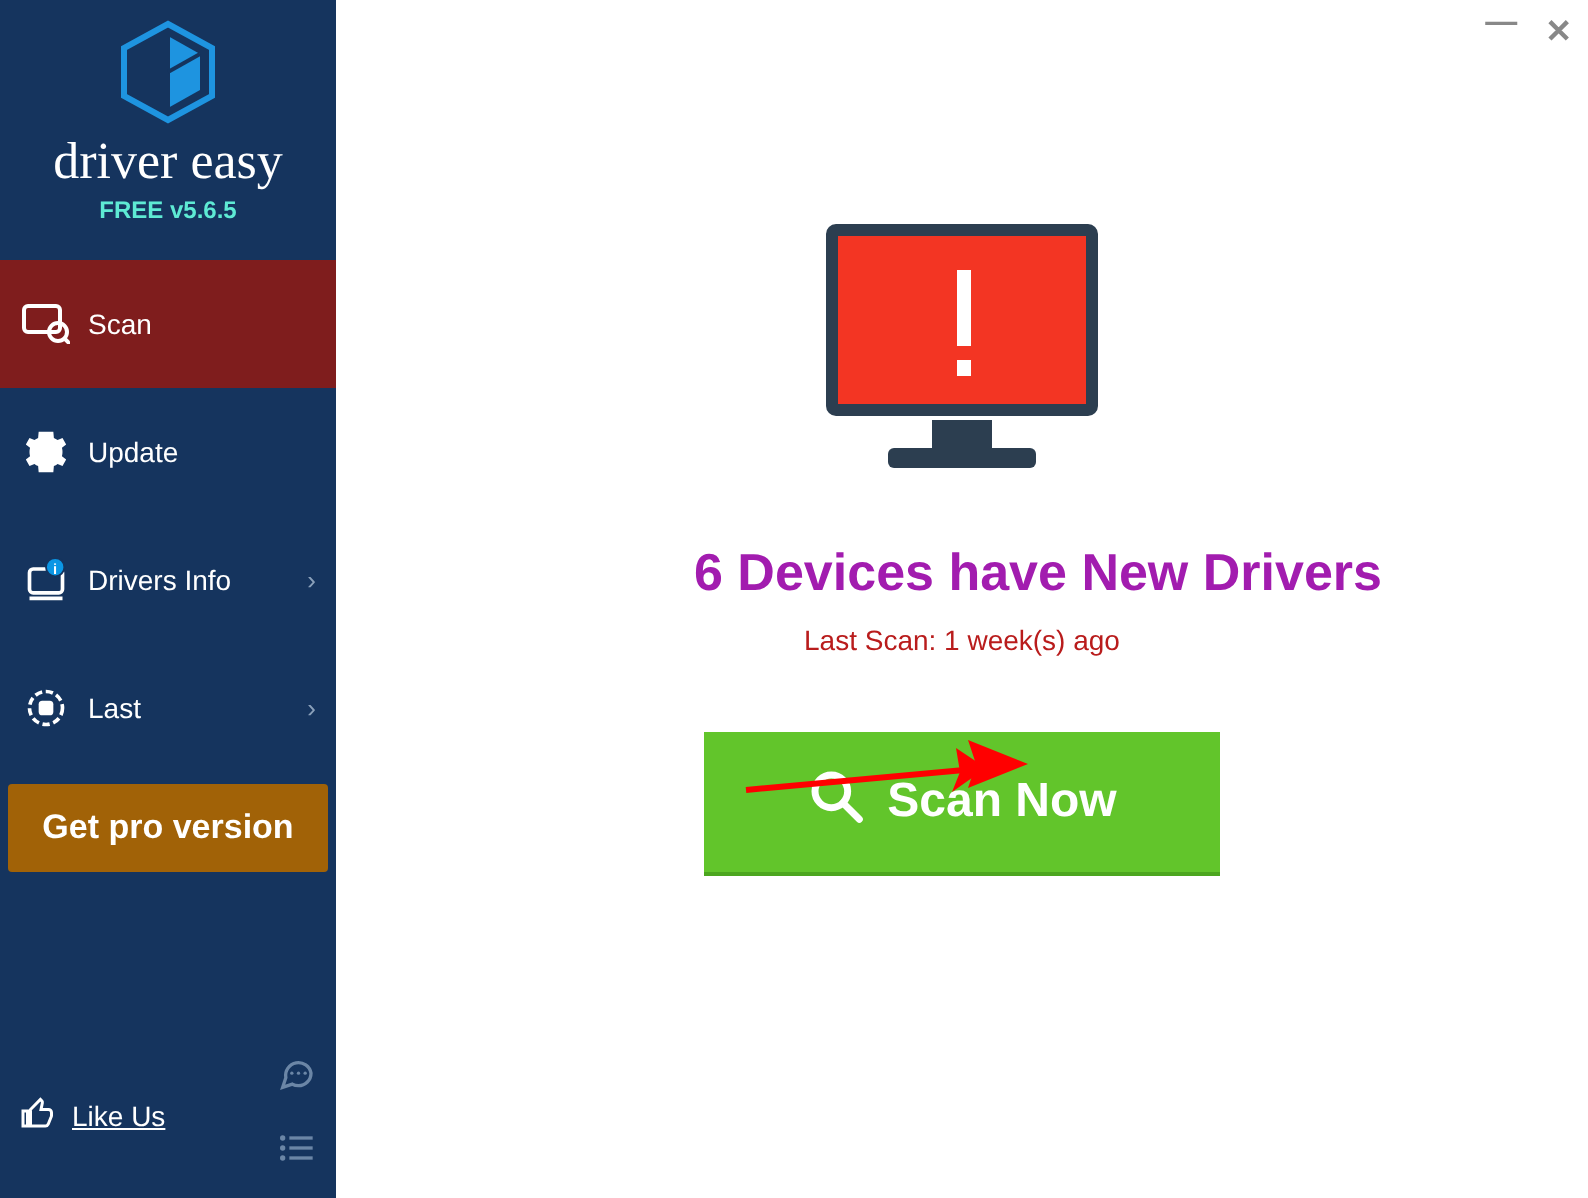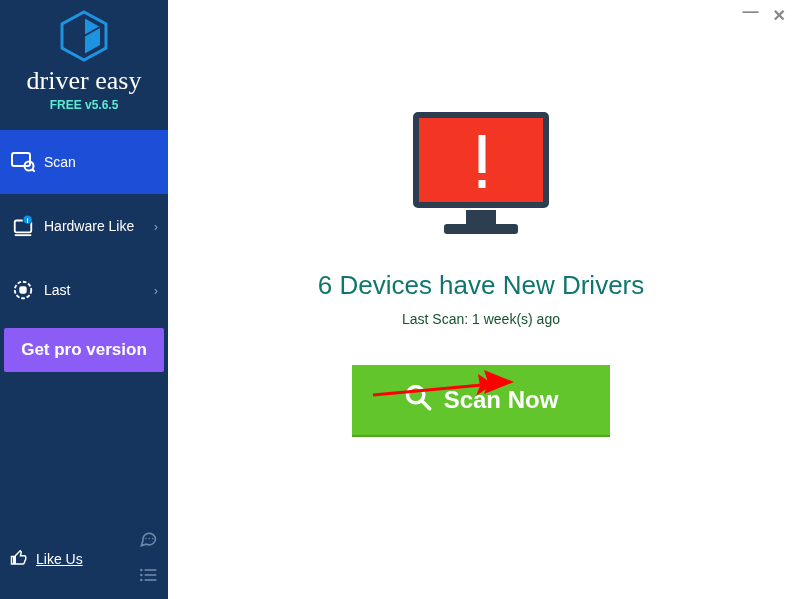--- a/index.html
+++ b/index.html
@@ -44,25 +44,25 @@
     height: 64px;
     display: flex;
     align-items: center;
     padding: 0 10px;
     font-size: 14px;
     color: #fff;
     cursor: pointer;
     position: relative;
   }
   .nav-item .nav-icon { width: 26px; display:flex; align-items:center; justify-content:center; margin-right: 8px; flex-shrink: 0; }
-  .nav-item.active { background: #1d4ed8; }
+  .nav-item.active { background: #7f1d1d; }
   .nav-item .chev { position:absolute; right:10px; top:50%; transform:translateY(-50%); font-size:13px; color:#8aa0ba; }
   .pro-btn {
     margin: 6px 4px 0 4px;
-    background: #8b5cf6;
+    background: #a16207;
     color:#fff;
     font-size: 17px;
     font-weight: bold;
     text-align:center;
     padding: 12px 0;
     border-radius: 2px;
     cursor:pointer;
   }
   .sidebar-bottom {
     position:absolute;
@@ -93,28 +93,29 @@
 
   .center {
     position:absolute;
     left:50%; top:110px;
     transform:translateX(-50%);
     text-align:center;
     width:420px;
   }
   .monitor-wrap { display:inline-block; position:relative; }
   .headline {
-    color:#0f766e;
+    color:#a21caf;
     font-size:26px;
-    font-weight:normal;
+    font-weight:bold;
     margin-top:26px;
     white-space:nowrap;
+    text-align:right;
   }
   .lastscan {
-    color:#14532d;
+    color:#b91c1c;
     font-size:14px;
     margin-top:10px;
   }
   .scan-btn{
     display:inline-flex;
     align-items:center;
     justify-content:center;
     gap:12px;
     background:#62c52b;
     color:#fff;
@@ -158,31 +159,39 @@
       <span class="nav-icon">
         <svg width="24" height="20" viewBox="0 0 24 20">
             <rect x="1" y="1" width="18" height="13" rx="2" fill="none" stroke="#fff" stroke-width="2"></rect>
             <circle cx="18" cy="14" r="4.5" fill="none" stroke="#fff" stroke-width="2"></circle>
             <line x1="21" y1="17" x2="24" y2="20" stroke="#fff" stroke-width="2"></line>
           </svg>
       </span>
       <span>Scan</span>
     </div>
 
+    <div class="nav-item">
+      <span class="nav-icon">
+        <svg width="22" height="22" viewBox="0 0 24 24">
+            <path fill="#fff" d="M12 8a4 4 0 1 0 0 8 4 4 0 0 0 0-8zm9 4a8.96 8.96 0 0 0-.3-2.3l2.3-1.8-2-3.5-2.7 1a8.8 8.8 0 0 0-2-1.1L16 1H8l-.3 3.3a8.8 8.8 0 0 0-2 1.1l-2.7-1-2 3.5 2.3 1.8A8.96 8.96 0 0 0 3 12c0 .8.1 1.5.3 2.3L1 16.1l2 3.5 2.7-1c.6.5 1.3.8 2 1.1L8 23h8l.3-3.3c.7-.3 1.4-.6 2-1.1l2.7 1 2-3.5-2.3-1.8c.2-.8.3-1.5.3-2.3z"></path>
+          </svg>
+      </span>
+      <span>Update</span>
+    </div>
 
     <div class="nav-item">
       <span class="nav-icon">
         <svg width="22" height="22" viewBox="0 0 24 24">
             <rect x="3" y="6" width="18" height="13" rx="2" fill="none" stroke="#fff" stroke-width="2"></rect>
             <line x1="3" y1="22" x2="21" y2="22" stroke="#fff" stroke-width="2"></line>
             <circle cx="17" cy="5" r="5" fill="#0b96e5" stroke="#15345e" stroke-width="1"></circle>
             <text x="17" y="8.5" text-anchor="middle" font-size="8" fill="#fff" font-weight="bold">i</text>
           </svg>
       </span>
-      <span>Hardware Like</span>
+      <span>Drivers Info</span>
       <span class="chev">›</span>
     </div>
 
     <div class="nav-item">
       <span class="nav-icon">
         <svg width="22" height="22" viewBox="0 0 24 24">
             <circle cx="12" cy="12" r="9" fill="none" stroke="#fff" stroke-width="2" stroke-dasharray="4 2"></circle>
             <rect x="8" y="8" width="8" height="8" rx="2" fill="#fff"></rect>
           </svg>
       </span>

